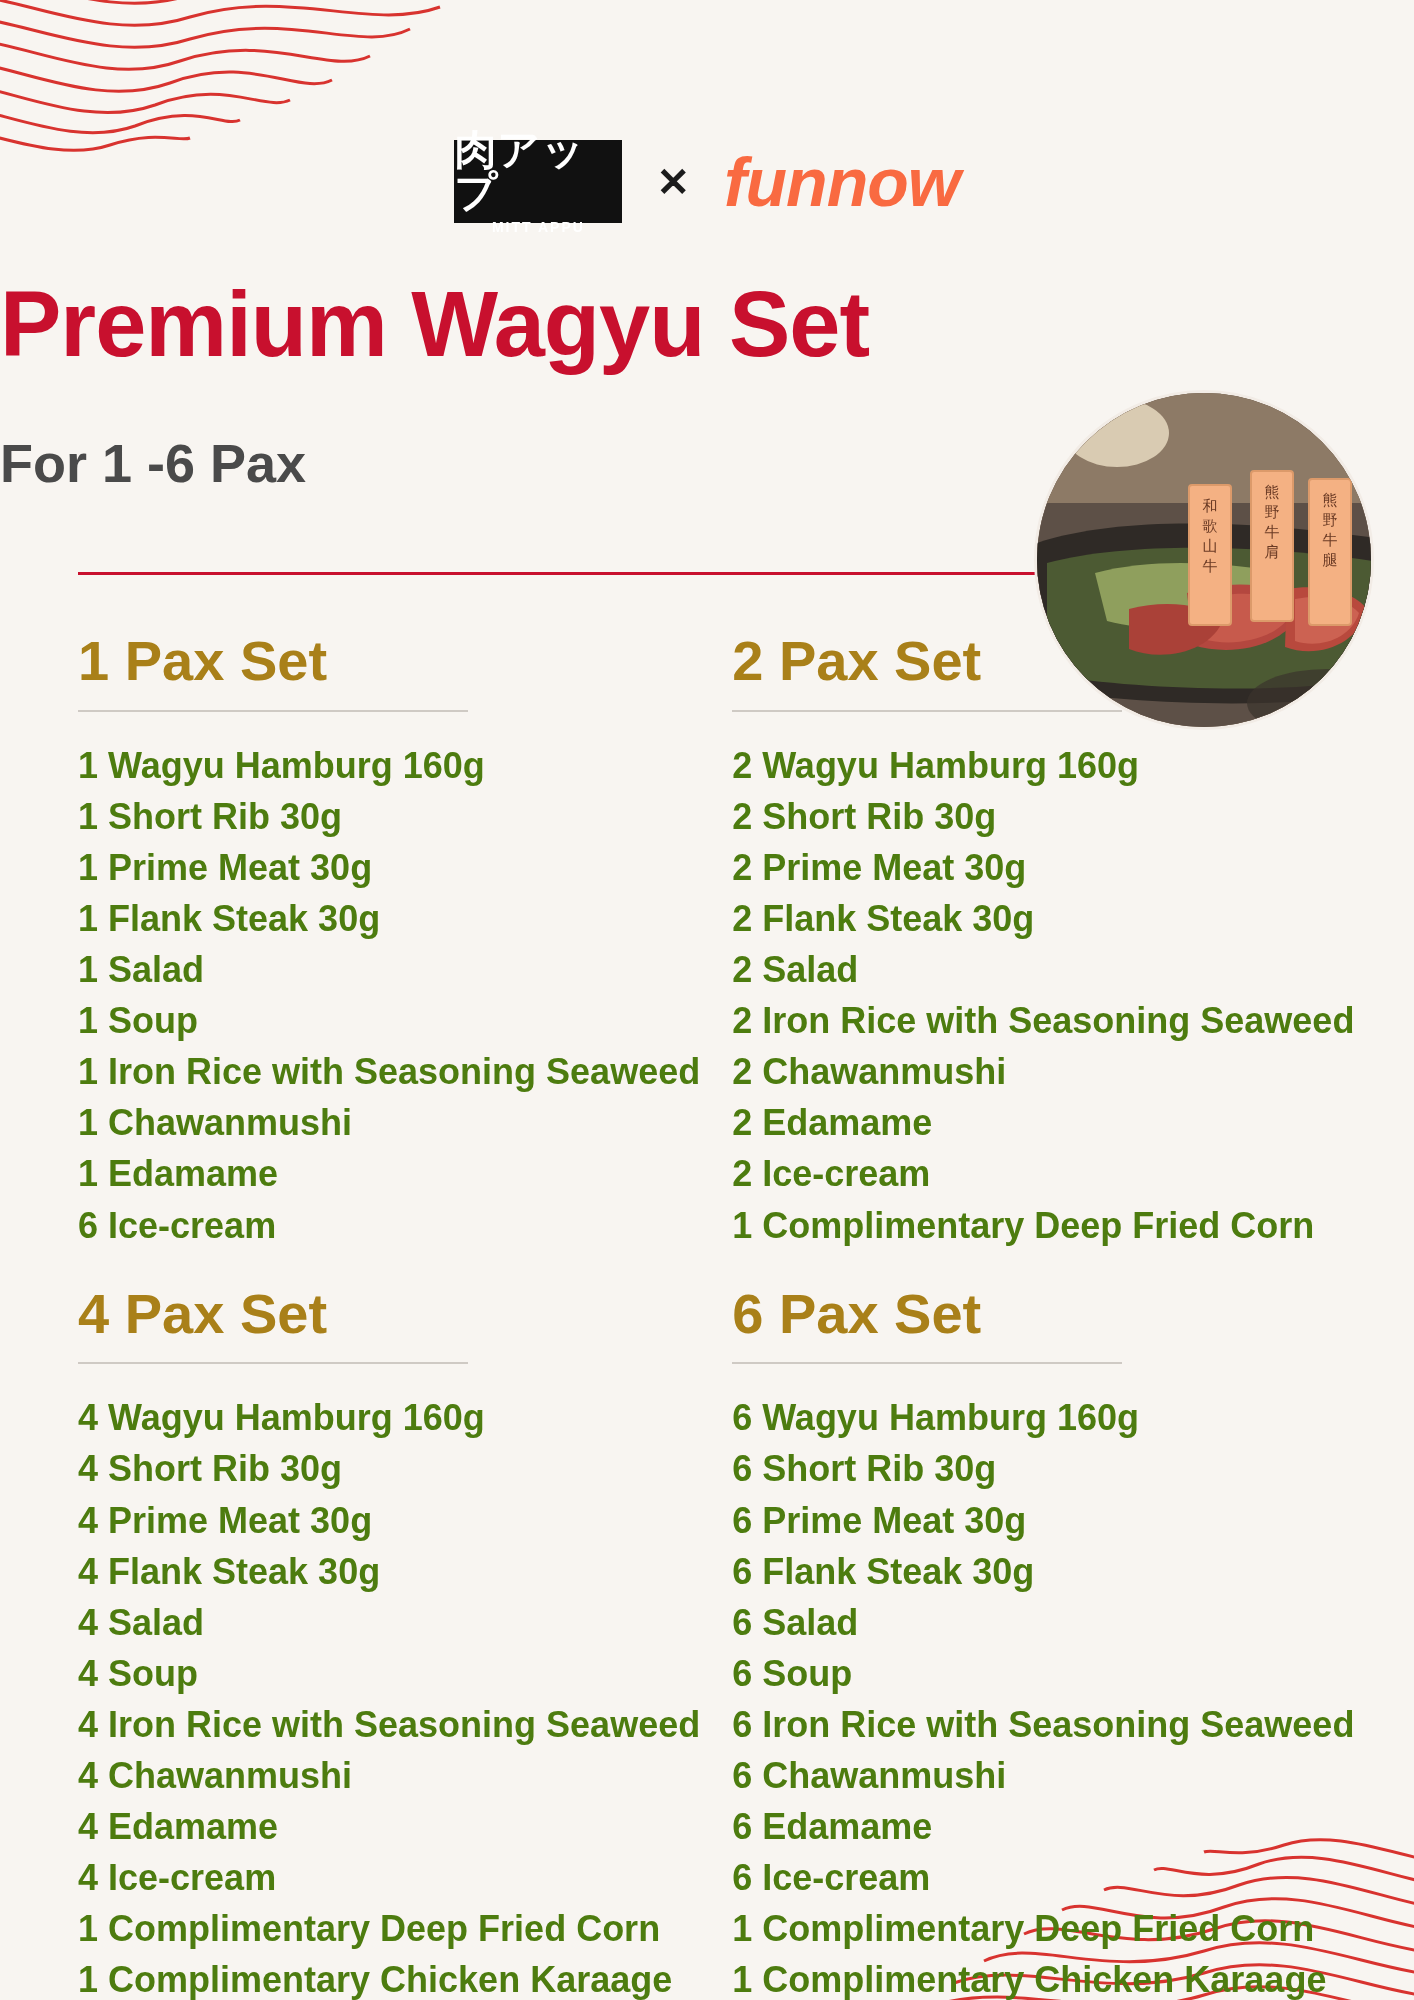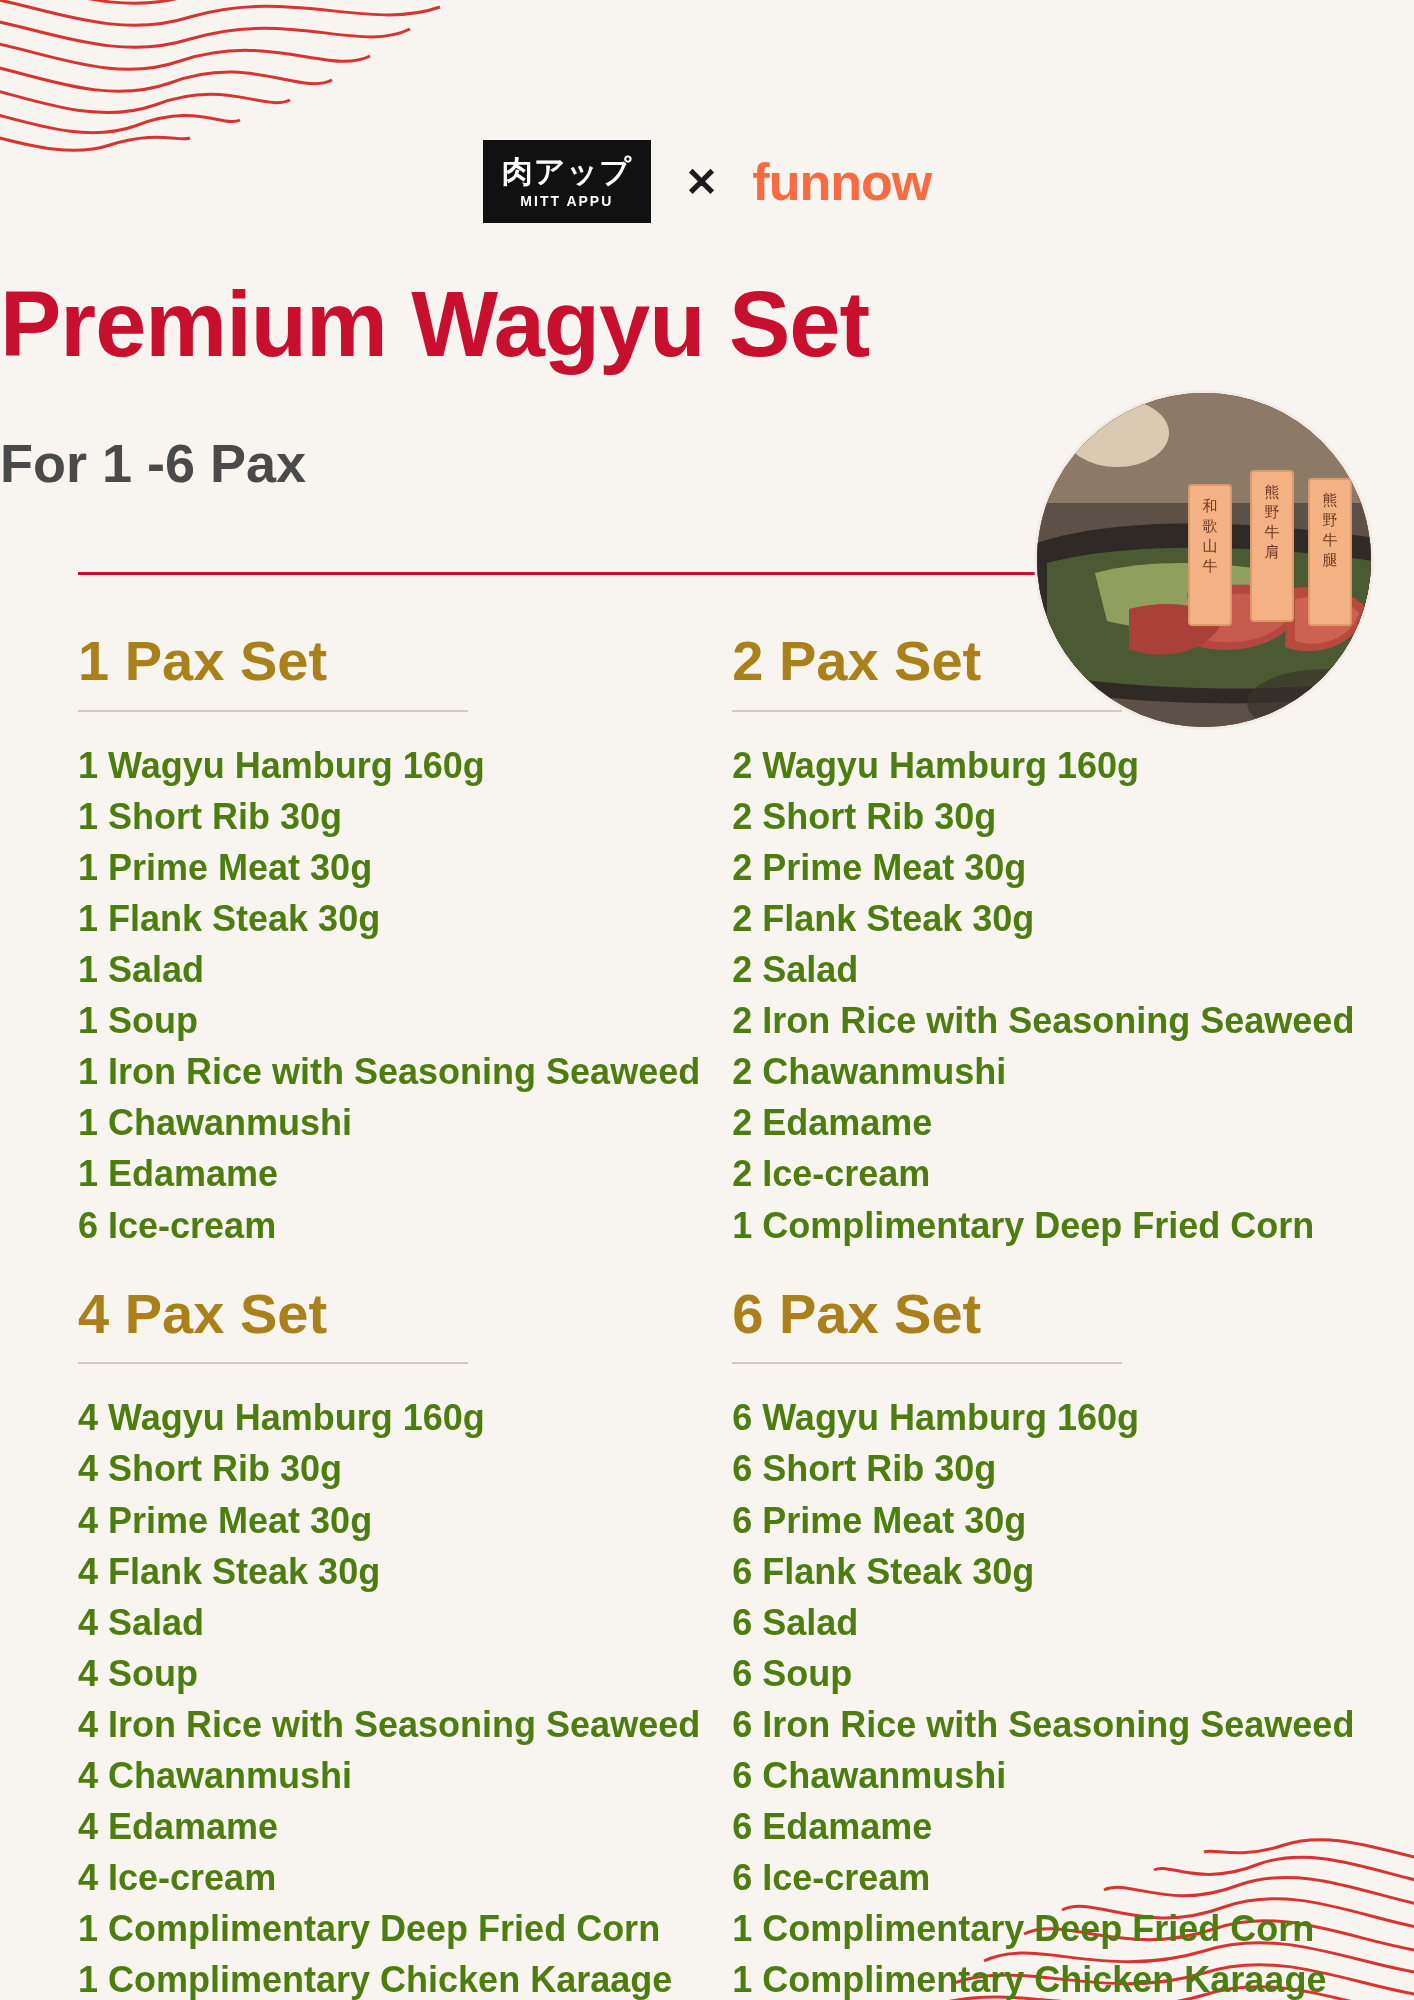--- a/index.html
+++ b/index.html
@@ -36,42 +36,43 @@
     height: 83px;
     background: #111111;
     display: flex;
     flex-direction: column;
     align-items: center;
     justify-content: center;
     color: #ffffff;
     line-height: 1;
   }
   .mitt-logo .cjk {
-    font-size: 31px;
+    font-size: 42px;
     font-weight: bold;
     letter-spacing: 1px;
   }
   .mitt-logo .rom {
     font-size: 14px;
     letter-spacing: 2px;
     margin-top: 7px;
     font-weight: bold;
   }
   .cross-icon {
     font-size: 40px;
     color: #1b1b1b;
     font-weight: bold;
     line-height: 1;
   }
   .funnow-logo {
-    font-size: 52px;
+    font-size: 68px;
     font-weight: bold;
     color: #f96a41;
     letter-spacing: -1px;
     line-height: 1;
+    font-style: italic;
   }
 
   .title {
     position: absolute;
     top: 272px;
     left: 0; right: 0;
     text-align: left;
     font-size: 92px;
     font-weight: bold;
     color: #c8102e;

